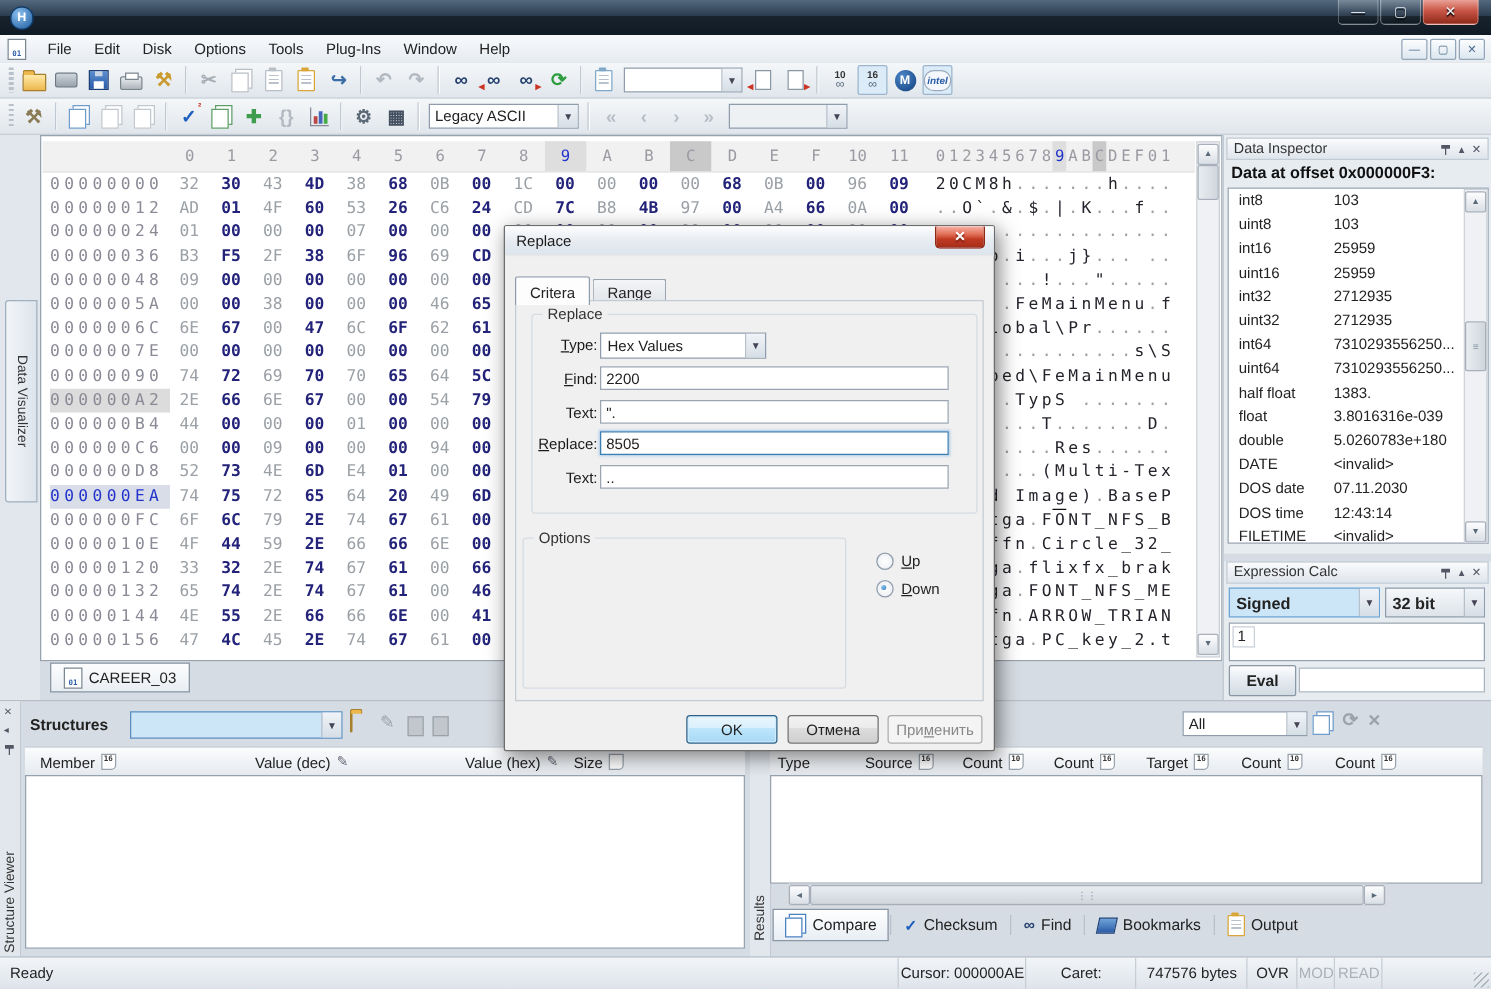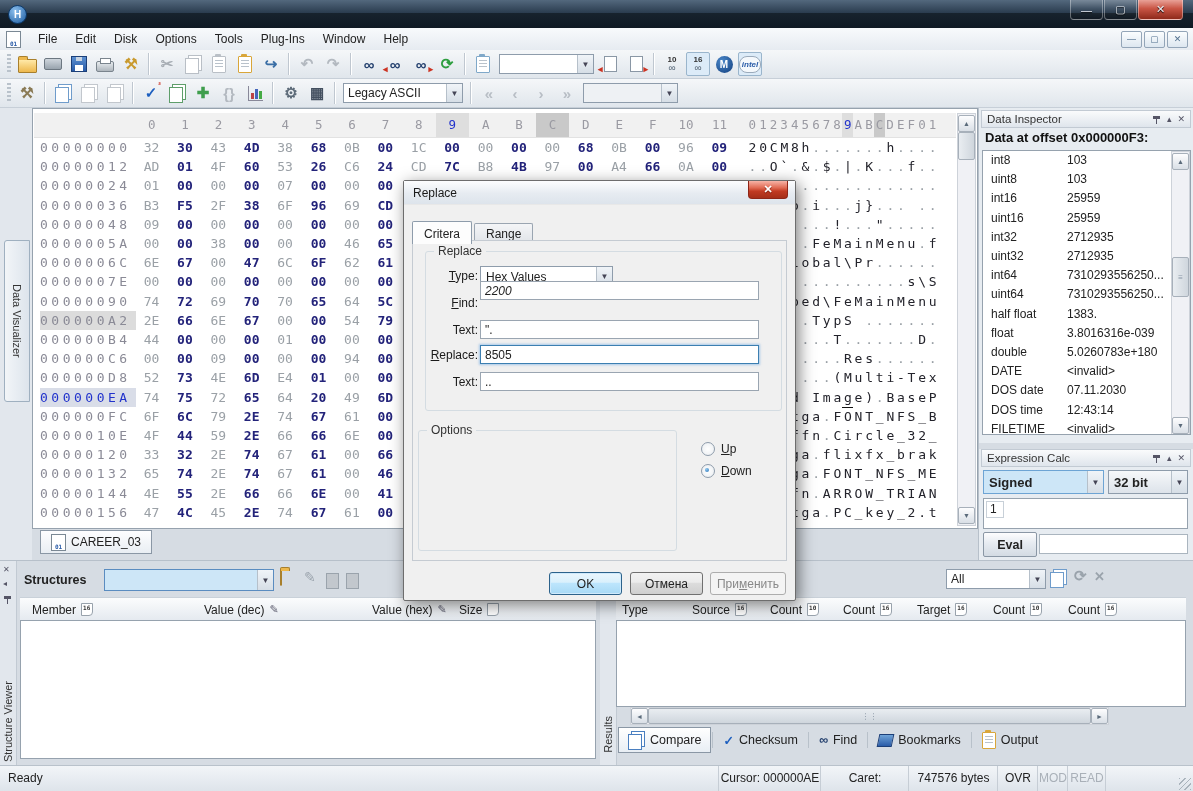--- a/index.html
+++ b/index.html
@@ -1470,21 +1470,21 @@
   <div class="gbox" style="left:21px;top:70px;width:355px;height:158px">
     <span class="gbox-label">Replace</span>
   </div>
   <div id="dlg-fields">
       <div class="fl" style="top: 88px;"><u>T</u>ype:</div>
       <div class="dcombo" style="top: 85px;">
         <span class="cv">Hex Values</span>
         <span class="ca">▼</span>
       </div>
       <div class="fl" style="top: 115px;"><u>F</u>ind:</div>
-      <div class="dinput" style="top: 100px; font-style: italic;">2200</div>
+      <div class="dinput" style="top: 112px;">2200</div>
       <div class="fl" style="top: 142px;">Text:</div>
       <div class="dinput" style="top: 139px;">".</div>
       <div class="fl" style="top: 167px;"><u>R</u>eplace:</div>
       <div class="dinput focused" style="top: 164px;">8505</div>
       <div class="fl" style="top: 194px;">Text:</div>
       <div class="dinput" style="top: 191px;">..</div>
     </div>
   <div class="gbox" style="left:14px;top:249px;width:257px;height:119px">
     <span class="gbox-label">Options</span>
   </div>

